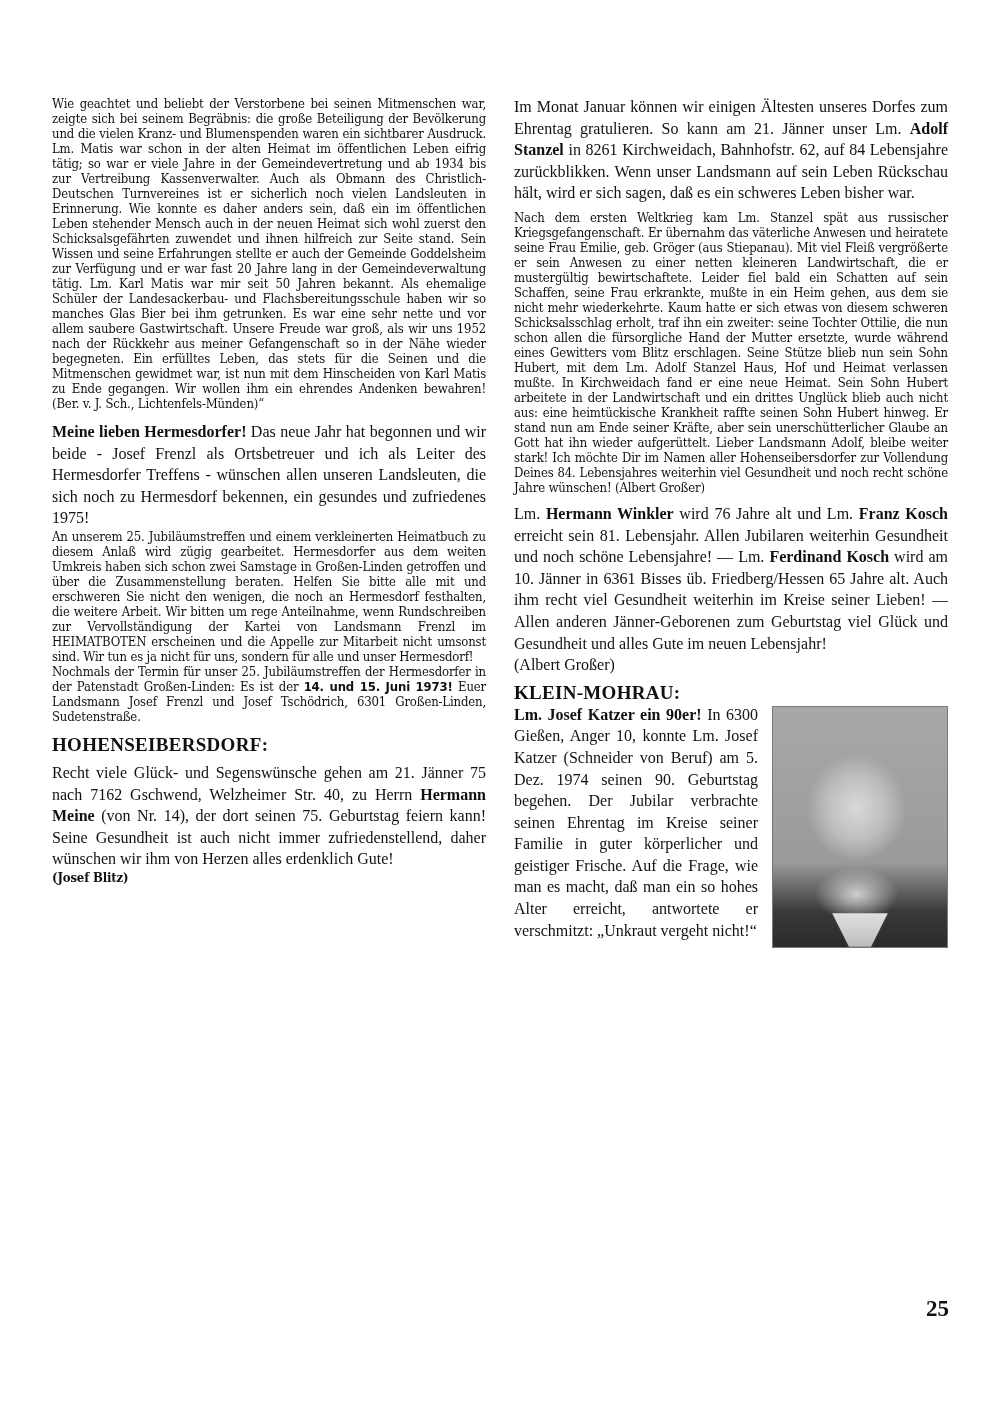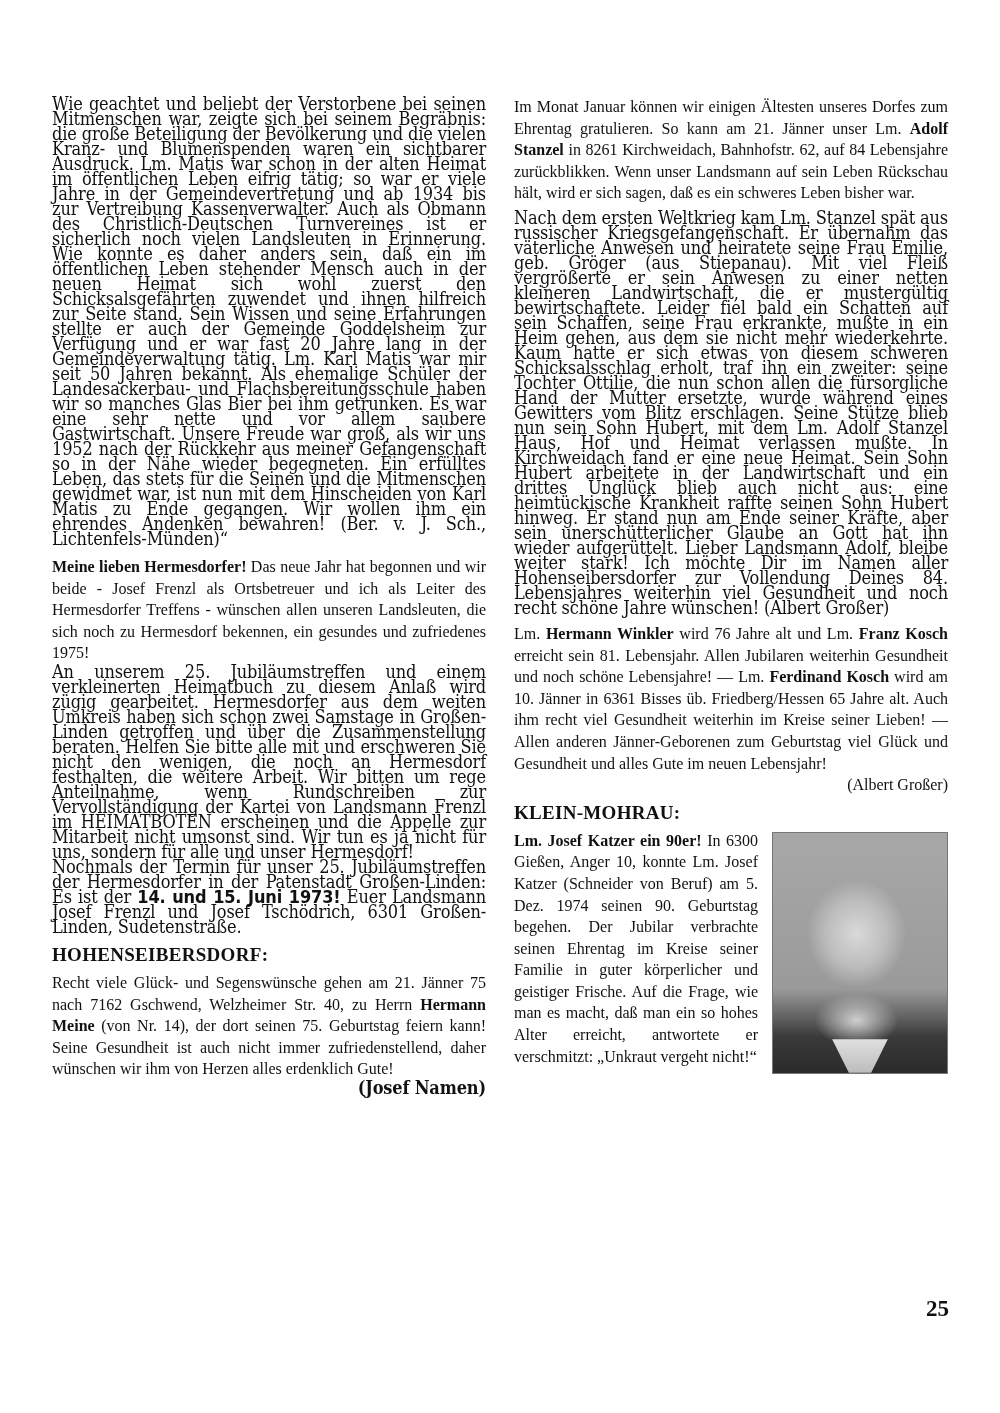--- a/index.html
+++ b/index.html
@@ -2,40 +2,40 @@
 <html><head>
 <meta charset="utf-8">
 <style>
   html, body { margin: 0; padding: 0; background: #ffffff; }
   body { width: 1000px; height: 1413px; position: relative; overflow: hidden; color: #111; }
   .col { position: absolute; top: 96px; }
   .col-left { left: 52px; width: 434px; }
   .col-right { left: 514px; width: 434px; }
   .small {
     font-family: "DejaVu Serif", serif;
-    font-size: 18px; line-height: 15.0px;
+    font-size: 13px; line-height: 15.0px;
     text-align: justify; margin: 0; letter-spacing: -0.15px;
     font-stretch: condensed;
   }
   .large {
     font-family: "Liberation Serif", serif;
     font-size: 16px; line-height: 21.6px;
     text-align: justify; margin: 0;
   }
   .heading {
     font-family: "Liberation Serif", serif;
     font-weight: bold; font-size: 19px; line-height: 22px;
     margin: 0; letter-spacing: 0.3px;
   }
   b { font-weight: bold; }
-  .sign { text-align: right; }
+  .sign { }
   .mt6 { margin-top: 6px; }
   .mt8 { margin-top: 8px; }
   .mt10 { margin-top: 10px; }
-  .katzer-wrap { position: relative; margin-top: 6px; }
+  .katzer-wrap { position: relative; }
   .photo {
     float: right; width: 174px; height: 240px; margin: 2px 0 4px 14px;
     background:
       radial-gradient(ellipse 38% 30% at 48% 42%, #d9d9d9 0%, #bdbdbd 45%, rgba(0,0,0,0) 75%),
       radial-gradient(ellipse 30% 14% at 48% 78%, #cfcfcf 0%, rgba(0,0,0,0) 80%),
       linear-gradient(180deg, #a8a8a8 0%, #9a9a9a 65%, #3a3a3a 85%, #2a2a2a 100%);
     border: 1px solid #777;
     position: relative;
   }
   .photo .collar {
@@ -57,21 +57,21 @@
   <p class="large mt10"><b>Meine lieben Hermesdorfer!</b><span> Das neue Jahr hat begonnen und wir beide - Josef Frenzl als Ortsbetreuer und ich als Leiter des Hermesdorfer Treffens - wünschen allen unseren Landsleuten, die sich noch zu Hermesdorf bekennen, ein gesundes und zufriedenes 1975!</span></p>
 
   <p class="small">An unserem 25. Jubiläumstreffen und einem verkleinerten Heimatbuch zu diesem Anlaß wird zügig gearbeitet. Hermesdorfer aus dem weiten Umkreis haben sich schon zwei Samstage in Großen-Linden getroffen und über die Zusammenstellung beraten. Helfen Sie bitte alle mit und erschweren Sie nicht den wenigen, die noch an Hermesdorf festhalten, die weitere Arbeit. Wir bitten um rege Anteilnahme, wenn Rundschreiben zur Vervollständigung der Kartei von Landsmann Frenzl im HEIMATBOTEN erscheinen und die Appelle zur Mitarbeit nicht umsonst sind. Wir tun es ja nicht für uns, sondern für alle und unser Hermesdorf!</p>
 
   <p class="small"><span>Nochmals der Termin für unser 25. Jubiläumstreffen der Hermesdorfer in der Patenstadt Großen-Linden: Es ist der </span><b style="font-family:'DejaVu Sans',sans-serif;">14. und 15. Juni 1973!</b><span> Euer Landsmann Josef Frenzl und Josef Tschödrich, 6301 Großen-Linden, Sudetenstraße.</span></p>
 
   <h2 class="heading mt10">HOHENSEIBERSDORF:</h2>
 
   <p class="large mt6"><span>Recht viele Glück- und Segenswünsche gehen am 21. Jänner 75 nach 7162 Gschwend, Welzheimer Str. 40, zu Herrn </span><b>Hermann Meine</b><span> (von Nr. 14), der dort seinen 75. Geburtstag feiern kann! Seine Gesundheit ist auch nicht immer zufriedenstellend, daher wünschen wir ihm von Herzen alles erdenklich Gute!</span></p>
 
-  <p class="small sign" style="font-weight:bold;">(Josef Namen)</p>
+  <p class="small sign" style="font-weight:bold;">(Josef Blitz)</p>
 </div>
 
 <div class="col col-right">
   <p class="large"><span>Im Monat Januar können wir einigen Ältesten unseres Dorfes zum Ehrentag gratulieren. So kann am 21. Jänner unser Lm. </span><b>Adolf Stanzel</b><span> in 8261 Kirchweidach, Bahnhofstr. 62, auf 84 Lebensjahre zurückblikken. Wenn unser Landsmann auf sein Leben Rückschau hält, wird er sich sagen, daß es ein schweres Leben bisher war.</span></p>
 
   <p class="small mt6">Nach dem ersten Weltkrieg kam Lm. Stanzel spät aus russischer Kriegsgefangenschaft. Er übernahm das väterliche Anwesen und heiratete seine Frau Emilie, geb. Gröger (aus Stiepanau). Mit viel Fleiß vergrößerte er sein Anwesen zu einer netten kleineren Landwirtschaft, die er mustergültig bewirtschaftete. Leider fiel bald ein Schatten auf sein Schaffen, seine Frau erkrankte, mußte in ein Heim gehen, aus dem sie nicht mehr wiederkehrte. Kaum hatte er sich etwas von diesem schweren Schicksalsschlag erholt, traf ihn ein zweiter: seine Tochter Ottilie, die nun schon allen die fürsorgliche Hand der Mutter ersetzte, wurde während eines Gewitters vom Blitz erschlagen. Seine Stütze blieb nun sein Sohn Hubert, mit dem Lm. Adolf Stanzel Haus, Hof und Heimat verlassen mußte. In Kirchweidach fand er eine neue Heimat. Sein Sohn Hubert arbeitete in der Landwirtschaft und ein drittes Unglück blieb auch nicht aus: eine heimtückische Krankheit raffte seinen Sohn Hubert hinweg. Er stand nun am Ende seiner Kräfte, aber sein unerschütterlicher Glaube an Gott hat ihn wieder aufgerüttelt. Lieber Landsmann Adolf, bleibe weiter stark! Ich möchte Dir im Namen aller Hohenseibersdorfer zur Vollendung Deines 84. Lebensjahres weiterhin viel Gesundheit und noch recht schöne Jahre wünschen! (Albert Großer)</p>
 
   <p class="large mt8"><span>Lm. </span><b>Hermann Winkler</b><span> wird 76 Jahre alt und Lm. </span><b>Franz Kosch</b><span> erreicht sein 81. Lebensjahr. Allen Jubilaren weiterhin Gesundheit und noch schöne Lebensjahre! — Lm. </span><b>Ferdinand Kosch</b><span> wird am 10. Jänner in 6361 Bisses üb. Friedberg/Hessen 65 Jahre alt. Auch ihm recht viel Gesundheit weiterhin im Kreise seiner Lieben! — Allen anderen Jänner-Geborenen zum Geburtstag viel Glück und Gesundheit und alles Gute im neuen Lebensjahr!</span></p>
   <p class="large sign">(Albert Großer)</p>
 

